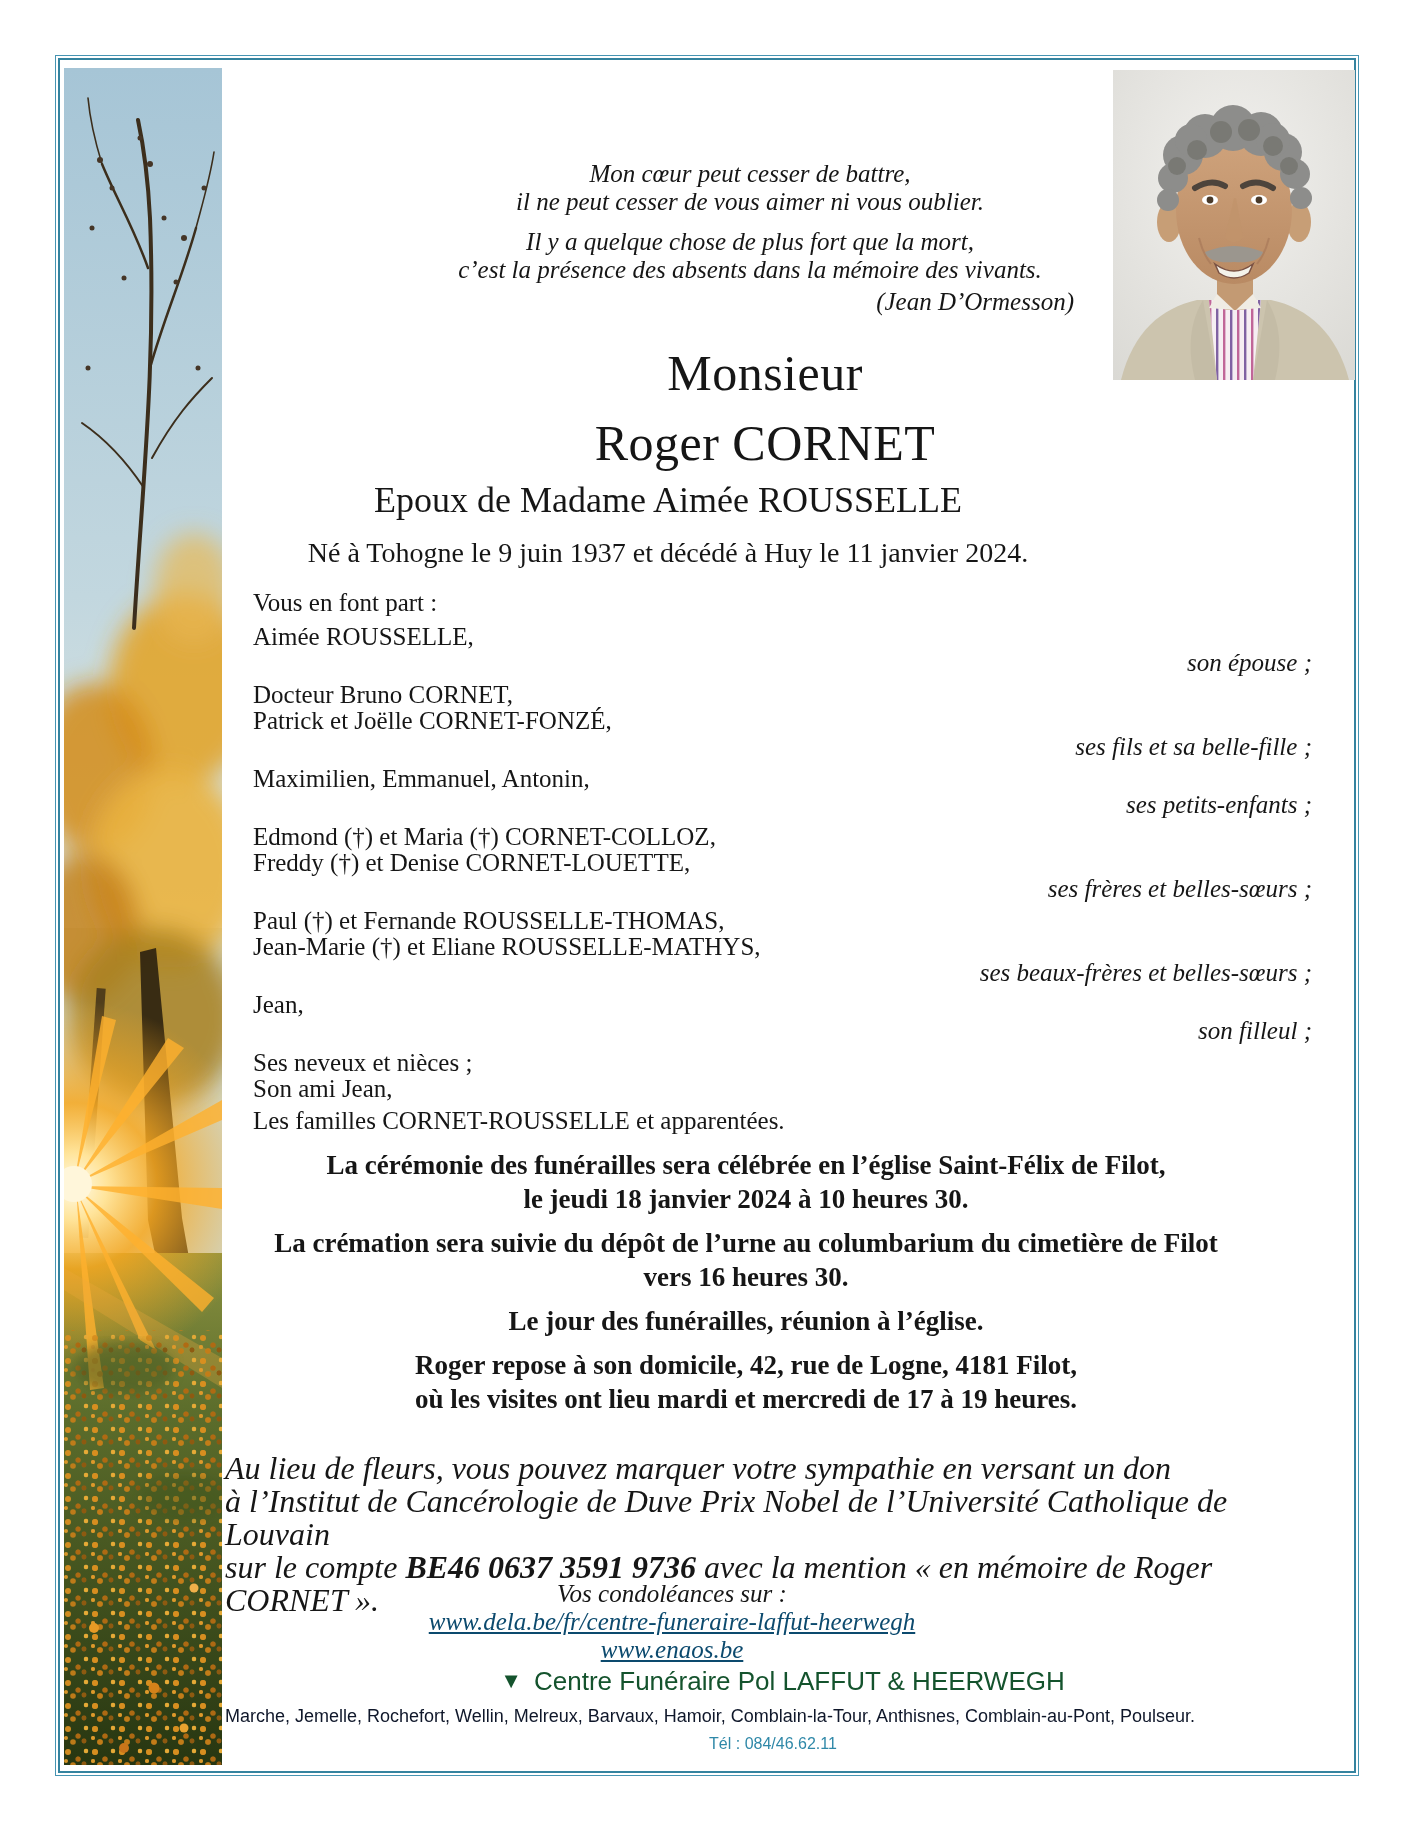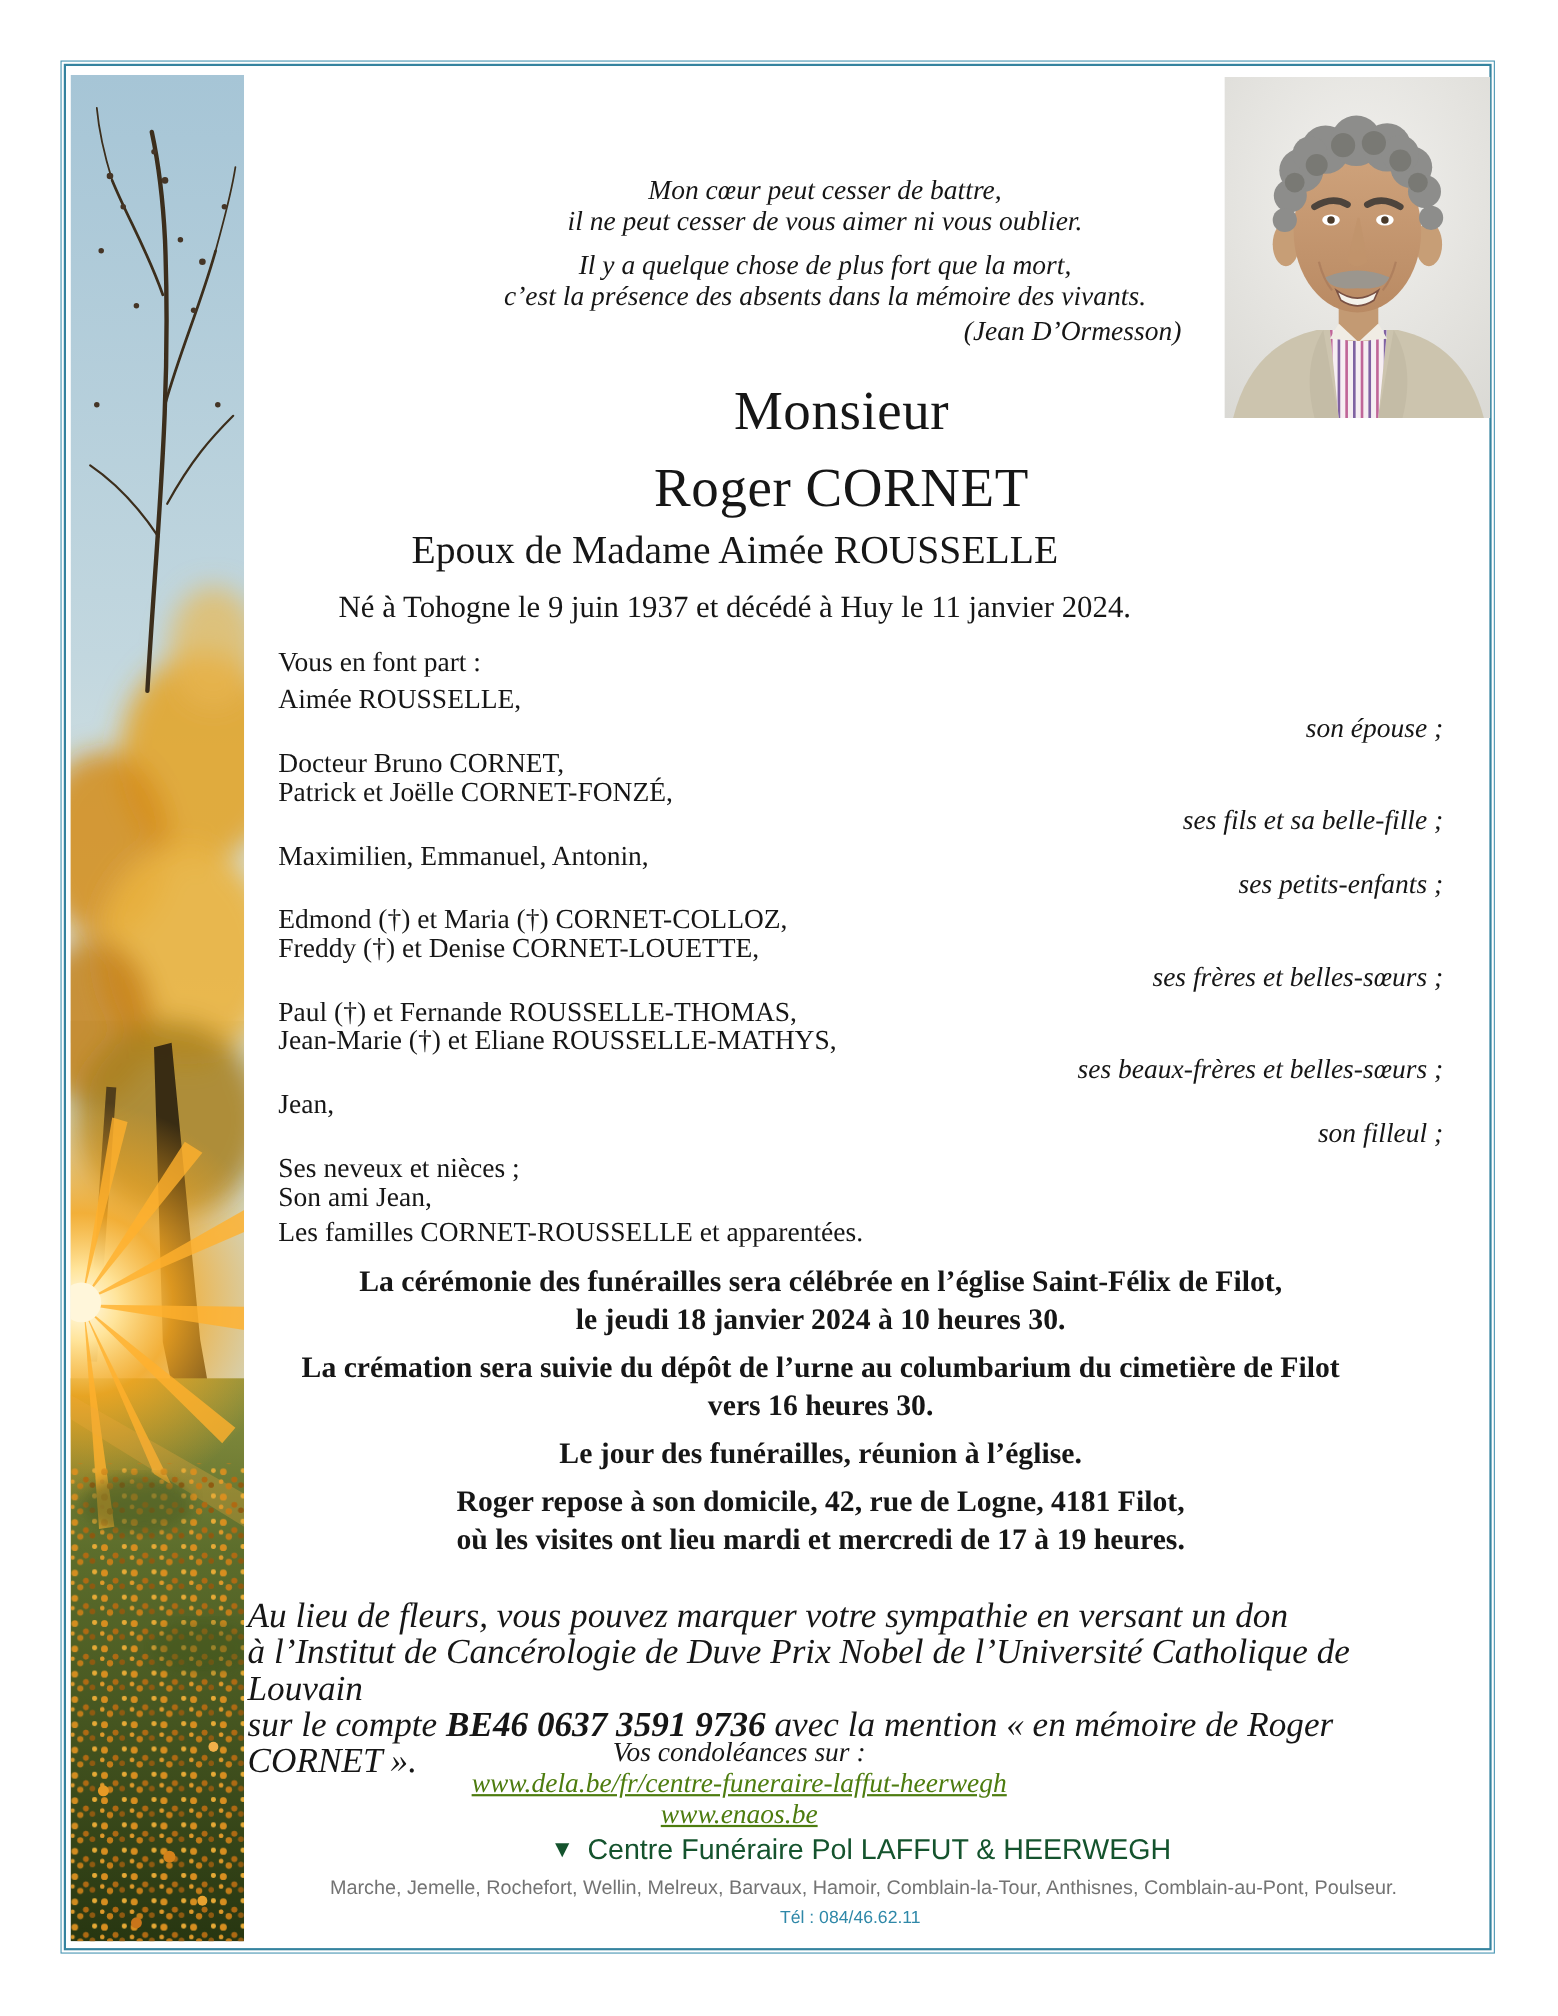--- a/index.html
+++ b/index.html
@@ -51,30 +51,30 @@
   .donation{
     position:absolute;left:225px;top:1452px;width:1042px;text-align:left;
     font-style:italic;font-size:32px;line-height:33px;
   }
   .donation .acct{font-weight:bold;}
   
   .condol{
     position:absolute;left:225px;top:1580px;width:894px;text-align:center;
     font-style:italic;font-size:25px;line-height:28px;
   }
-  .condol a{color:#4d7c0f;text-decoration:underline;cursor:pointer;}
+  .condol a{color:#0c4a6e;text-decoration:underline;cursor:pointer;}
   
   .fh-name{
     position:absolute;left:225px;top:1666px;width:1115px;text-align:center;
     font-family:"Liberation Sans",sans-serif;font-weight:normal;font-size:26px;color:#14532d;
   }
   .fh-name .tri{font-size:22px;margin-right:12px;position:relative;top:-2px;}
   .fh-towns{
-    position:absolute;left:225px;top:1706px;width:1120px;text-align:center;
-    font-family:"Liberation Sans",sans-serif;font-size:18px;color:#737373;
+    position:absolute;left:225px;top:1706px;width:1120px;
+    font-family:"Liberation Sans",sans-serif;font-size:18px;color:#0f172a;
   }
   .fh-tel{
     position:absolute;left:213px;top:1735px;width:1120px;text-align:center;
     font-family:"Liberation Sans",sans-serif;font-size:16px;color:#2f88a8;
   }
 </style>
 </head>
 <body>
 
 <div class="frame-outer">

